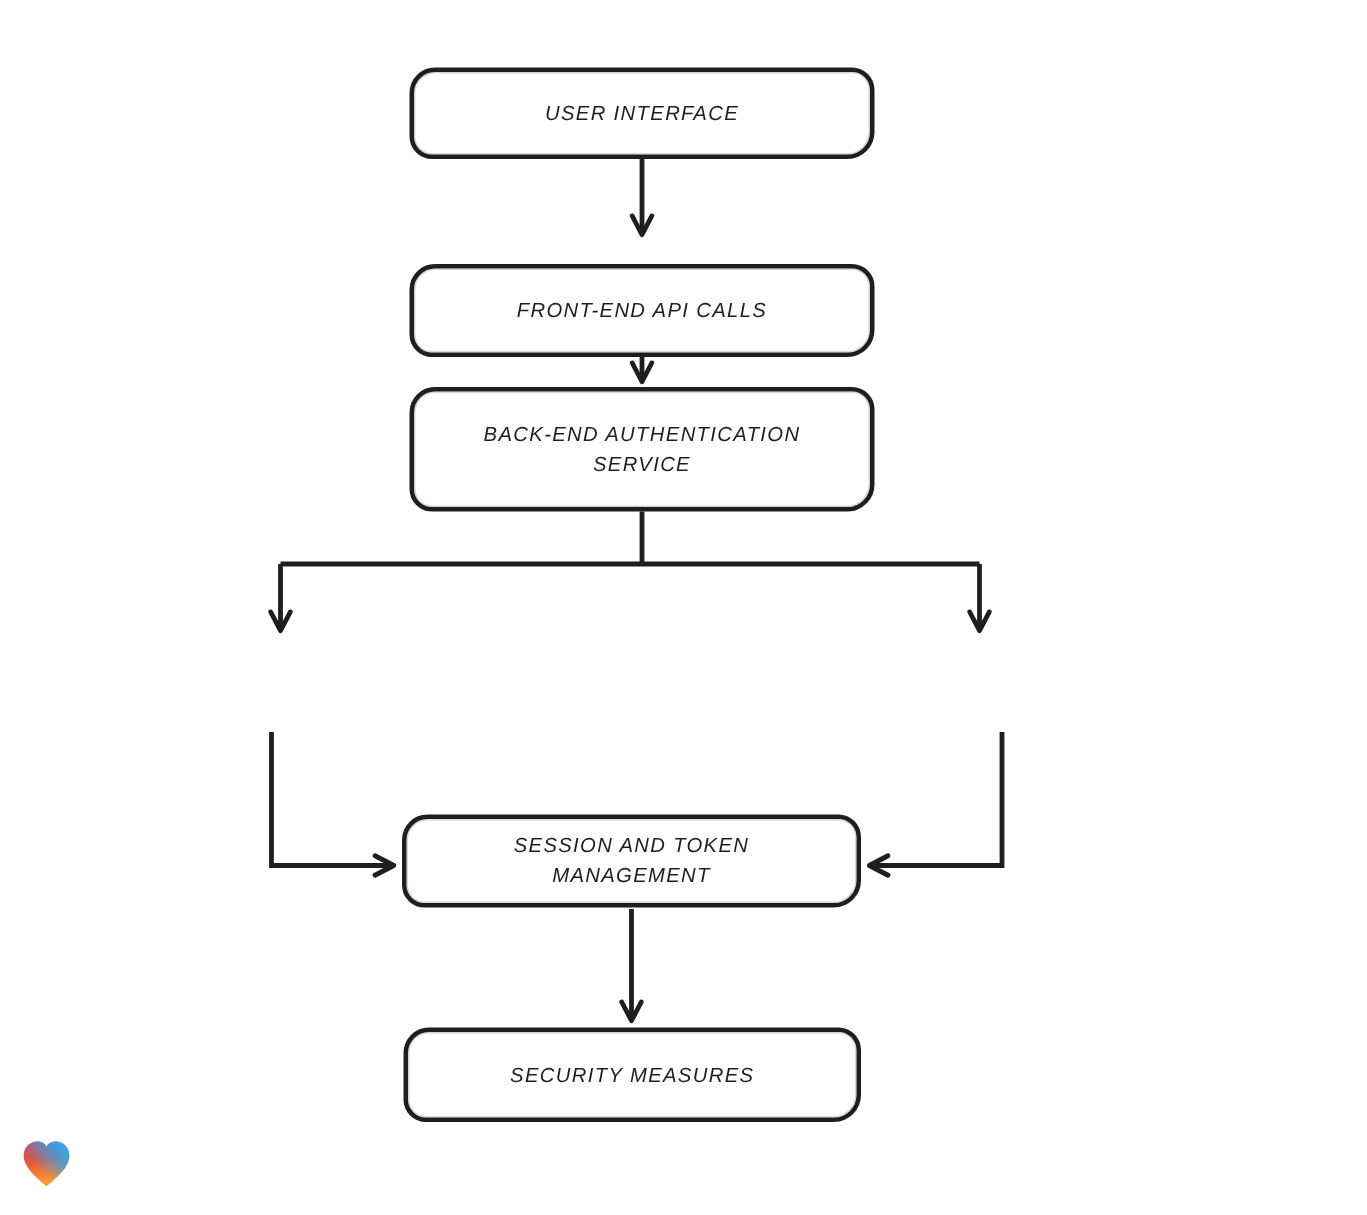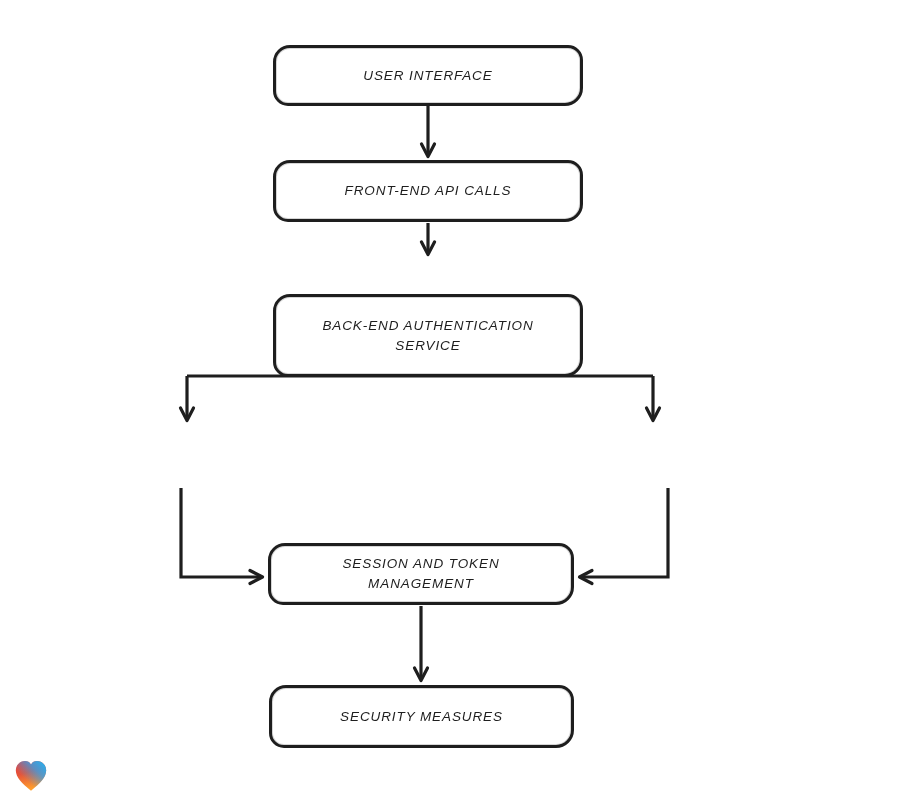--- a/index.html
+++ b/index.html
@@ -25,22 +25,22 @@
     color: #1e1e1e;
     font-size: 13.5px;
     font-style: italic;
     letter-spacing: 0.9px;
     line-height: 1.45;
     cursor: pointer;
   }
   .node .label { pointer-events: none; }
 
   .node-1 { left: 273px; top: 45px;  width: 310px; height: 61px; }
-  .node-2 { left: 273px; top: 160px; width: 310px; height: 62px; }
-  .node-3 { left: 273px; top: 258px; width: 310px; height: 83px; margin-top: 36px; }
+  .node-2 { left: 273px; top: 176px; width: 310px; height: 62px; }
+  .node-3 { left: 273px; top: 258px; width: 310px; height: 83px; }
   .node-3 .label { max-width: 235px; }
   .node-4 { left: 65px;  top: 425px; width: 306px; height: 62px; }
   .node-5 { left: 452px; top: 425px; width: 306px; height: 62px; }
   .node-6 { left: 268px; top: 543px; width: 306px; height: 62px; }
   .node-6 .label { max-width: 205px; }
   .node-7 { left: 269px; top: 685px; width: 305px; height: 63px; }
 
   .logo {
     position: absolute; left: 12px; top: 757px;
     width: 38px; height: 38px; cursor: pointer;

